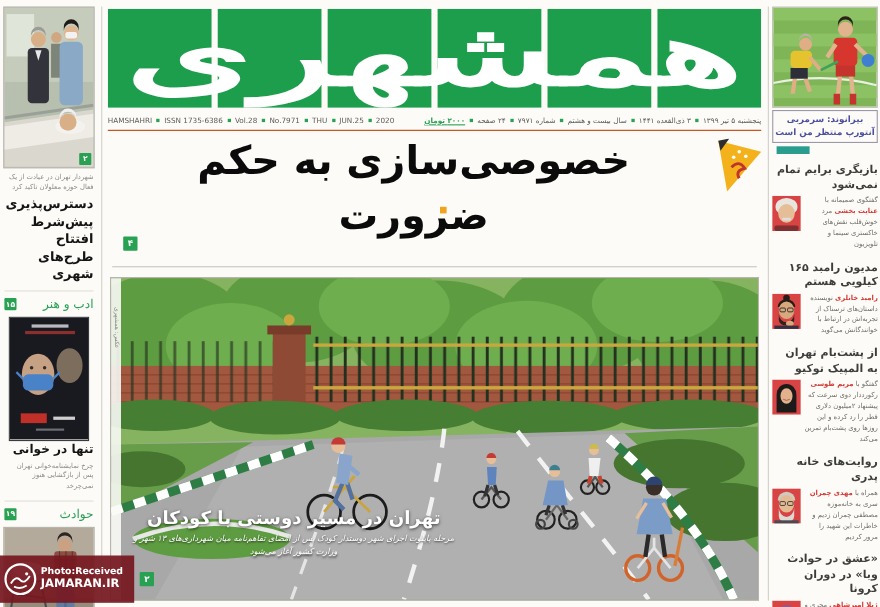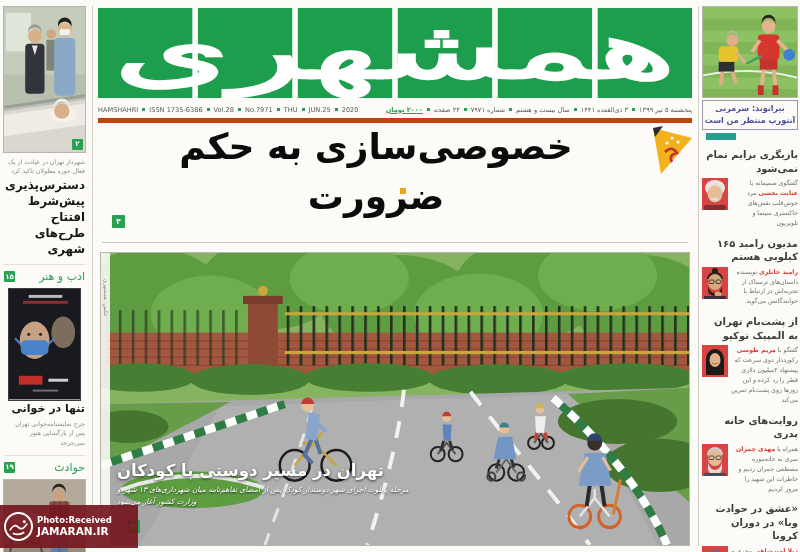--- a/index.html
+++ b/index.html
@@ -6,21 +6,21 @@
   body{width:800px;height:552px;position:relative;overflow:hidden;background:#fcfbf7;
        font-family:"DejaVu Sans",sans-serif;color:#222;}
   .col-divider{position:absolute;top:6px;bottom:6px;width:1px;background:#d2cfc7;}
   #divider-left{left:92px;}
   #divider-right{left:698px;}
 
   
   #main{position:absolute;left:96px;top:0;width:598px;height:552px;}
   #masthead{position:absolute;top:8px;left:2px;right:2px;height:90px;font-family:Liberation Serif, serif;}
   #masthead svg{width:100%;height:100%;display:block;}
-  #dateline{position:absolute;top:101px;left:2px;right:2px;height:17px;border-bottom:5px solid #c2410c;
+  #dateline{position:absolute;top:101px;left:2px;right:2px;height:17px;border-bottom:1px solid #c2410c;
             font-size:6.6px;color:#5a5a56;display:flex;justify-content:space-between;align-items:center;}
   .dl-en{direction:ltr;display:flex;gap:4px;align-items:center;}
   .dl-fa{direction:rtl;display:flex;gap:4px;align-items:center;}
   .dl-sep{width:3px;height:3px;background:#28a153;display:inline-block;flex:none;}
   .dl-green{color:#28a153;font-weight:bold;text-decoration:underline;}
 
   #headline{position:absolute;top:122px;left:16px;right:54px;text-align:center;direction:rtl;
             font-size:36px;font-weight:bold;color:#0b0b0b;line-height:1.4;}
   #promo-badge{position:absolute;top:126px;right:2px;width:42px;height:48px;}
   #subheads{position:absolute;top:180px;left:24px;right:14px;direction:rtl;text-align:center;
@@ -31,21 +31,21 @@
   .page-box.small{width:11px;height:11px;font-size:7px;}
   #subhead-pagebox{position:absolute;top:215px;left:16px;}
   #rule-photo{position:absolute;top:242px;left:6px;right:6px;border-top:1px solid #c8c5bd;}
 
   #main-photo{position:absolute;top:252px;left:4px;right:4px;bottom:6px;border:1px solid #b8b5ad;
               background:#9aa888;}
   #main-photo > svg{width:100%;height:100%;display:block;}
   .credit-strip{position:absolute;left:0;top:0;bottom:0;width:9px;background:rgba(250,250,246,.9);
                 display:flex;align-items:flex-start;justify-content:center;padding-top:26px;box-sizing:border-box;}
   .credit-strip span{writing-mode:vertical-rl;font-size:5.5px;color:#8a8a84;letter-spacing:1px;}
-  .photo-caption{position:absolute;left:16px;bottom:36px;width:300px;direction:rtl;text-align:left;color:#fff;}
+  .photo-caption{position:absolute;left:16px;bottom:36px;width:300px;direction:rtl;text-align:center;color:#fff;}
   .pc-title{font-size:16.5px;font-weight:bold;text-shadow:0 1px 3px rgba(0,0,0,.7);}
   .pc-text{font-size:7.4px;margin-top:4px;line-height:1.7;text-shadow:0 1px 2px rgba(0,0,0,.75);font-style:italic;}
   #photo-pagebox{position:absolute;left:26px;bottom:12px;}
 
   
   #sidebar{position:absolute;left:0;top:0;width:89px;padding:6px 3px 0;box-sizing:border-box;direction:rtl;}
   .sb-photo{position:relative;border:1px solid #b8b5ad;background:#cfd2c6;}
   .sb-photo svg{width:100%;display:block;}
   .sb-photo .page-box{position:absolute;right:2px;bottom:2px;}
   .sb-kicker{font-size:6.2px;color:#8b8b85;text-align:right;line-height:1.55;margin:4px 1px 2px;}
@@ -67,21 +67,21 @@
   .sports-tag{width:30px;height:7px;background:#2a9d8f;margin-top:3px;margin-right:62px;}
   .teasers{margin-top:8px;display:flex;flex-direction:column;gap:9px;}
   .t-head{font-size:10px;font-weight:bold;color:#3d3d3b;text-align:right;line-height:1.35;}
   .t-row{display:flex;direction:ltr;gap:3px;margin-top:3px;align-items:flex-start;}
   .portrait{flex:none;width:26px;height:32px;}
   .portrait svg{width:26px;height:32px;display:block;}
   .t-text{direction:rtl;text-align:right;font-size:6.2px;color:#6d6d67;line-height:1.6;margin:0;flex:1;}
   .red{color:#d33a36;font-weight:bold;}
 
   
-  #watermark{position:absolute;left:0;top:505px;width:138px;height:43px;background:rgba(118,24,32,.93);
+  #watermark{position:absolute;left:0;top:505px;width:122px;height:43px;background:rgba(118,24,32,.93);
              display:flex;align-items:center;gap:4px;padding:0 4px;box-sizing:border-box;z-index:30;color:#fff;}
   .wm-logo{width:29px;height:29px;border:2px solid #fff;border-radius:50%;flex:none;box-sizing:border-box;}
   .wm-logo svg{width:100%;height:100%;display:block;}
   .wm-text{line-height:1.2;}
   .wm-l1{font-size:8.5px;font-weight:bold;}
   .wm-l2{font-size:10.5px;font-weight:bold;}
 </style>
 </head>
 <body>
 

